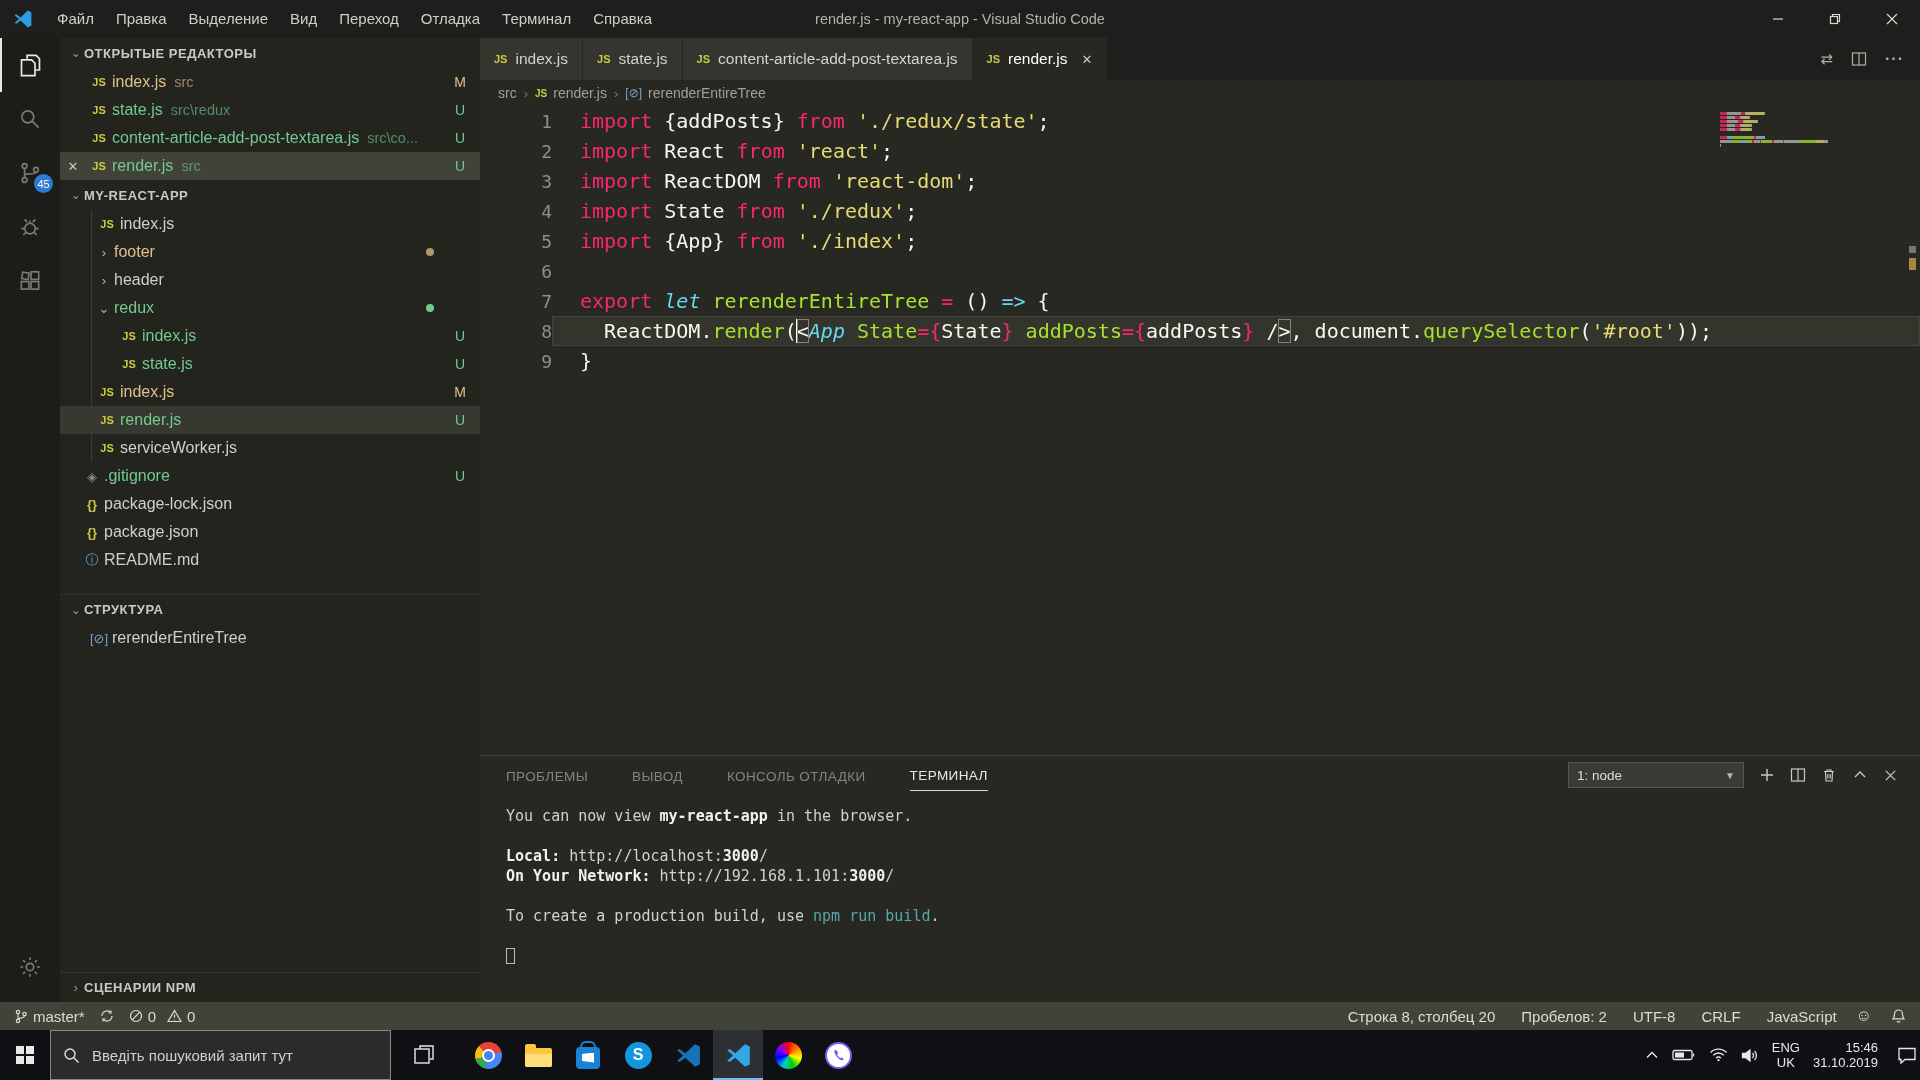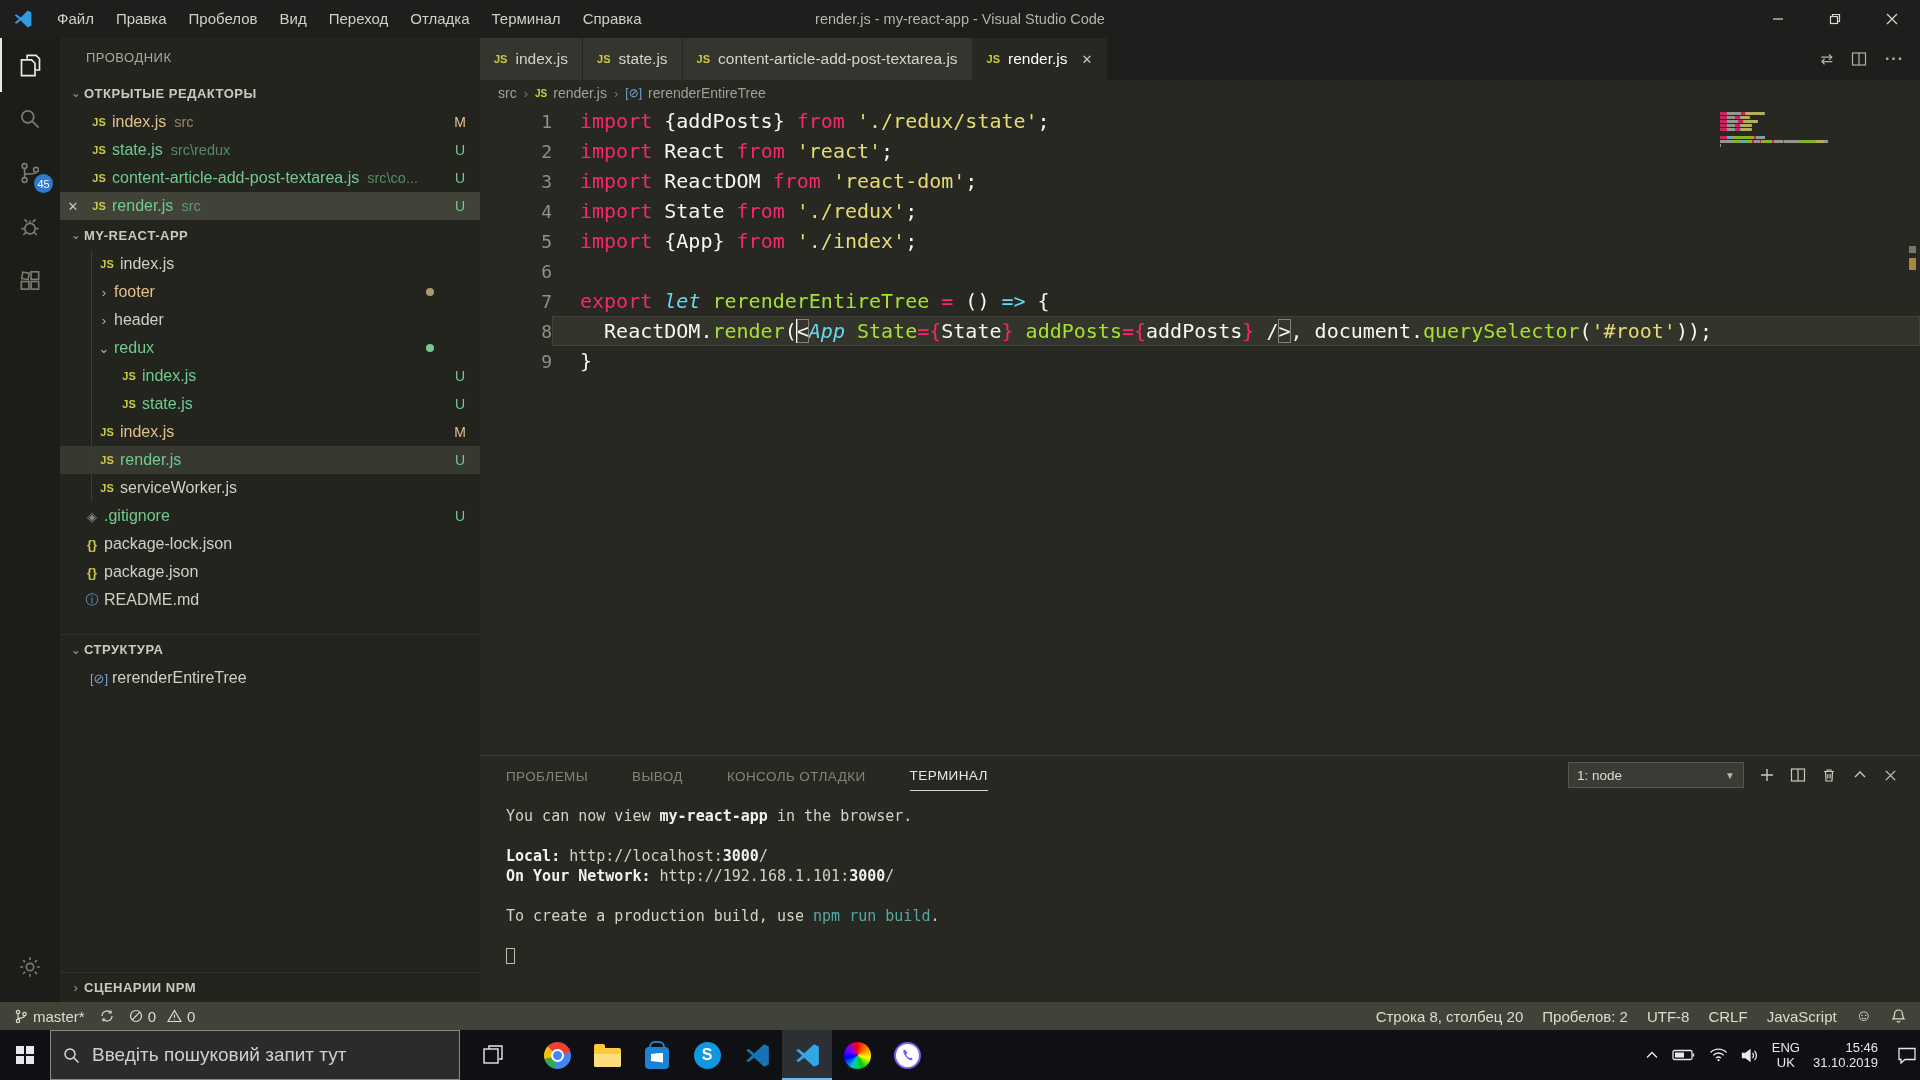--- a/index.html
+++ b/index.html
@@ -101,22 +101,22 @@
   .statusbar { position:absolute; left:0; bottom:50px; width:1920px; height:28px; background:#414339;
     display:flex; align-items:center; color:#dedccf; font-size:15px; padding:0 14px; }
   .sb-item { display:flex; align-items:center; gap:5px; margin-right:15px; }
   .sb-right { margin-left:auto; display:flex; align-items:center; gap:19px; }
 
   
   .taskbar { position:absolute; left:0; bottom:0; width:1920px; height:50px; background:#0f1013;
     display:flex; align-items:stretch; color:#e8e8e8; }
   .tk-cell { width:50px; display:flex; align-items:center; justify-content:center; }
   .tk-cell.active-app { background:#2c2f33; box-shadow:inset 0 -2px 0 #76b9ed; }
-  .tsearch { width:410px; margin:0; background:#2b2b2b; border:1px solid #888; display:flex; align-items:center;
-    gap:12px; padding-left:12px; color:#cfcfcf; font-size:19px; }
+  .tsearch { width:341px; margin:0; background:#2b2b2b; border:1px solid #888; display:flex; align-items:center;
+    gap:12px; padding-left:12px; color:#cfcfcf; font-size:15px; }
   .win-grid { width:18px; height:18px; display:grid; grid-template-columns:8px 8px; grid-template-rows:8px 8px; gap:2px; }
   .win-grid span { background:#e8e8e8; }
   .chrome { width:27px; height:27px; border-radius:50%;
     background:conic-gradient(from -45deg, #ea4335 0 120deg, #4285f4 0 240deg, #34a853 0 300deg, #fbbc05 0 360deg);
     display:flex; align-items:center; justify-content:center; }
   .chrome i { width:13px; height:13px; border-radius:50%; background:#fff; display:flex; align-items:center; justify-content:center; }
   .chrome i i { width:9px; height:9px; background:#4286f5; }
   .folder { width:27px; height:19px; background:#fdc83b; border-radius:2px; position:relative; margin-top:4px; }
   .folder:before { content:""; position:absolute; top:-4px; left:0; width:11px; height:5px; background:#fdc83b; border-radius:2px 2px 0 0; }
   .folder:after { content:""; position:absolute; left:0; bottom:0; width:27px; height:13px; background:#fede7c; border-radius:0 0 2px 2px; }
@@ -141,21 +141,21 @@
 
 <div class="titlebar">
   <div class="tb-logo">
     <svg class="ic" width="20" height="20" viewBox="0 0 100 100">
         <path fill="#2f9be0" d="M74 8 38 42 17 26 8 31 30 50 8 69l9 5 21-16 36 34 18-9V17L74 8z"></path>
       </svg>
   </div>
   <div class="menubar">
       <div class="menu-item">Файл</div>
       <div class="menu-item">Правка</div>
-      <div class="menu-item">Пробелов</div>
+      <div class="menu-item">Выделение</div>
       <div class="menu-item">Вид</div>
       <div class="menu-item">Переход</div>
       <div class="menu-item">Отладка</div>
       <div class="menu-item">Терминал</div>
       <div class="menu-item">Справка</div>
     </div>
   <div class="tb-title">render.js - my-react-app - Visual Studio Code</div>
   <div class="win-controls">
     <div class="win-btn">
       <svg class="ic" width="12" height="12" viewBox="0 0 12 12">
@@ -216,21 +216,20 @@
     </div>
     <div class="ab-item ab-bottom">
       <svg class="ic" width="26" height="26" viewBox="0 0 24 24" fill="none" stroke="currentColor" stroke-width="1.5">
           <circle cx="12" cy="12" r="3.4"></circle>
           <path d="M12 5.6V3M12 21v-2.6M5.6 12H3M21 12h-2.6M7.5 7.5 5.6 5.6M18.4 18.4l-1.9-1.9M7.5 16.5l-1.9 1.9M18.4 5.6l-1.9 1.9"></path>
         </svg>
     </div>
   </div>
 
   <div class="sidebar">
-    <div class="sb-title">ПРОВОДНИК</div>
     <div class="sec-header">
         <span class="chev">⌄</span>
         <span>ОТКРЫТЫЕ РЕДАКТОРЫ</span>
       </div>
     <div id="open-editors">
         <div class="row">
           <span class="pad"></span>
           <span class="js-ic">JS</span>
           <span class="name st-mod">index.js</span>
           <span class="detail st-mod">src</span>
@@ -518,21 +517,21 @@
         <path d="M3.2 10.8 10.8 3.2"></path>
       </svg>
     <span>0</span>
     <svg class="ic" width="15" height="14" viewBox="0 0 15 14" fill="none" stroke="currentColor" stroke-width="1.2" style="margin-left:6px;">
         <path d="M7.5 1.5 14 12.5H1L7.5 1.5z"></path>
         <path d="M7.5 5.5v3.2M7.5 10.4v.8"></path>
       </svg>
     <span>0</span>
   </div>
   <div class="sb-right">
-    <span id="sb-right-items" style="display:flex; gap:19px;text-align:right;">
+    <span id="sb-right-items" style="display:flex; gap:26px;text-align:right;">
         <span>Строка 8, столбец 20</span>
         <span>Пробелов: 2</span>
         <span>UTF-8</span>
         <span>CRLF</span>
         <span>JavaScript</span>
       </span>
     <span style="font-size:16px;">☺</span>
     <svg class="ic" width="15" height="16" viewBox="0 0 15 16" fill="none" stroke="currentColor" stroke-width="1.2">
         <path d="M7.5 2a4 4 0 0 1 4 4c0 3 .8 4 1.5 4.8H2c.7-.8 1.5-1.8 1.5-4.8a4 4 0 0 1 4-4zM6 13a1.6 1.6 0 0 0 3 0"></path>
       </svg>

